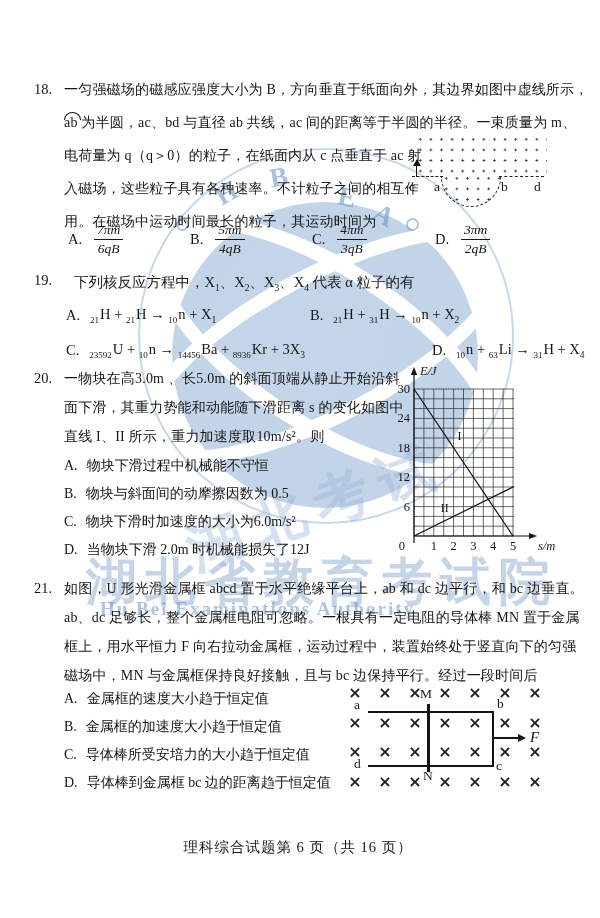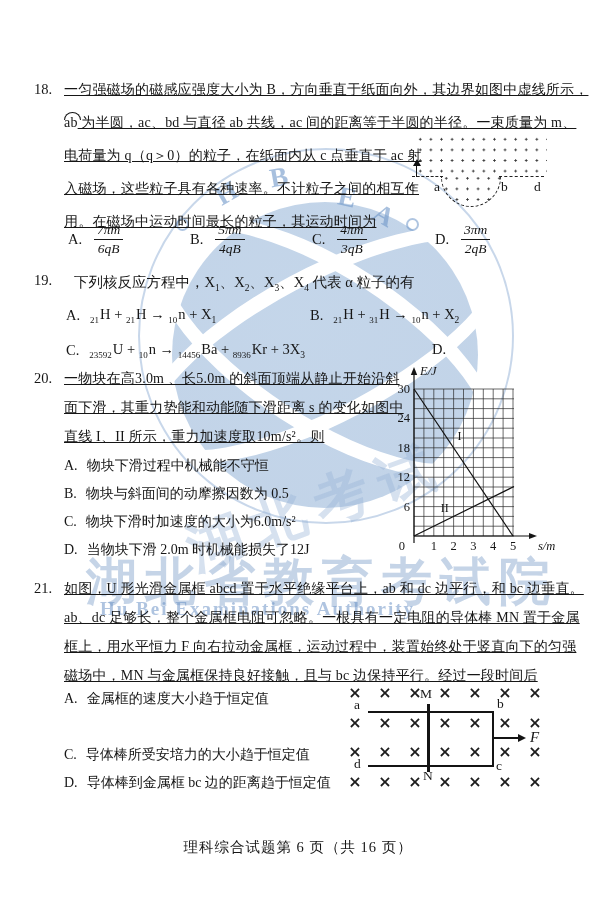--- a/index.html
+++ b/index.html
@@ -18,21 +18,21 @@
   .wm-ch{position:absolute;font-weight:bold;font-size:27px;color:rgba(110,150,200,.6);}
   .wm-dot{position:absolute;width:9px;height:9px;border:2.5px solid rgba(110,150,200,.55);border-radius:50%;}
   .wm-diag{position:absolute;font-size:56px;font-weight:bold;color:rgba(152,180,214,.40);transform:rotate(-20deg);}
   #wm-cn{position:absolute;left:86px;top:548px;font-size:51px;font-weight:bold;letter-spacing:8px;
     color:rgba(140,170,208,.50);white-space:nowrap;}
   #wm-en{position:absolute;left:100px;top:598px;font-size:19px;font-weight:bold;letter-spacing:2px;
     color:rgba(95,138,193,.50);white-space:nowrap;}
   
   #content{position:absolute;inset:0;z-index:1;}
   .qnum{position:absolute;font-size:14.5px;}
-  .tline{position:absolute;font-size:14px;white-space:nowrap;letter-spacing:.2px;text-decoration:underline;}
+  .tline{position:absolute;font-size:14px;white-space:nowrap;letter-spacing:.2px;}
   .opt{position:absolute;font-size:14px;white-space:nowrap;}
   .opt .olabel{margin-right:9px;}
   
   .fopt{position:absolute;display:flex;align-items:center;font-size:14.5px;}
   .fopt .olabel{margin-right:12px;}
   .frac{display:inline-block;text-align:center;font-style:italic;font-size:13.5px;line-height:1.25;}
   .frac .top{display:block;border-bottom:1.1px solid #161616;padding:0 3px 0px;}
   .frac .bot{display:block;padding-top:1px;}
   
   .eq{position:absolute;font-size:14.5px;white-space:nowrap;display:flex;align-items:center;}
@@ -141,20 +141,21 @@
   <div class="eq" style="left:310px;top:306px;">
     <span class="olabel">B.</span>
     <span class="eqbody"><span class="nst"><span>2</span><span>1</span></span><span>H</span><span> + </span><span class="nst"><span>3</span><span>1</span></span><span>H</span><span> → </span><span class="nst"><span>1</span><span>0</span></span><span>n</span><span> + X</span><sub>2</sub></span>
   </div>
   <div class="eq" style="left:66px;top:341px;">
     <span class="olabel">C.</span>
     <span class="eqbody"><span class="nst"><span>235</span><span>92</span></span><span>U</span><span> + </span><span class="nst"><span>1</span><span>0</span></span><span>n</span><span> → </span><span class="nst"><span>144</span><span>56</span></span><span>Ba</span><span> + </span><span class="nst"><span>89</span><span>36</span></span><span>Kr</span><span> + 3X</span><sub>3</sub></span>
   </div>
   <div class="eq" style="left:432px;top:341px;">
     <span class="olabel">D.</span>
+    <span class="eqbody"><span class="nst"><span>1</span><span>0</span></span><span>n</span><span> + </span><span class="nst"><span>6</span><span>3</span></span><span>Li</span><span> → </span><span class="nst"><span>3</span><span>1</span></span><span>H</span><span> + X</span><sub>4</sub></span>
   </div>
 
   <div class="qnum" style="left:34px;top:370px;">20.</div>
   <div class="tline" style="left:64px;top:370px;">一物块在高3.0m 、长5.0m 的斜面顶端从静止开始沿斜</div>
   <div class="tline" style="left:64px;top:399px;">面下滑，其重力势能和动能随下滑距离 s 的变化如图中</div>
   <div class="tline" style="left:64px;top:428px;">直线 I、II 所示，重力加速度取10m/s²。则</div>
   <div class="opt" style="left:64px;top:457px;">
     <span class="olabel">A.</span><span>物块下滑过程中机械能不守恒</span>
   </div>
   <div class="opt" style="left:64px;top:485px;">
@@ -219,20 +220,23 @@
     </svg>
 
   <div class="qnum" style="left:34px;top:580px;">21.</div>
   <div class="tline" style="left:64px;top:580px;">如图，U 形光滑金属框 abcd 置于水平绝缘平台上，ab 和 dc 边平行，和 bc 边垂直。</div>
   <div class="tline" style="left:64px;top:609px;">ab、dc 足够长，整个金属框电阻可忽略。一根具有一定电阻的导体棒 MN 置于金属</div>
   <div class="tline" style="left:64px;top:667px;">磁场中，MN 与金属框保持良好接触，且与 bc 边保持平行。经过一段时间后</div>
   <div class="tline" style="left:64px;top:638px;">框上，用水平恒力 F 向右拉动金属框，运动过程中，装置始终处于竖直向下的匀强</div>
   <div class="opt" style="left:64px;top:690px;">
     <span class="olabel">A.</span><span>金属框的速度大小趋于恒定值</span>
   </div>
+  <div class="opt" style="left:64px;top:718px;">
+    <span class="olabel">B.</span><span>金属框的加速度大小趋于恒定值</span>
+  </div>
   <div class="opt" style="left:64px;top:746px;">
     <span class="olabel">C.</span><span>导体棒所受安培力的大小趋于恒定值</span>
   </div>
   <div class="opt" style="left:64px;top:774px;">
     <span class="olabel">D.</span><span>导体棒到金属框 bc 边的距离趋于恒定值</span>
   </div>
 
   <div id="q21-fig" class="abs" style="left:348px;top:682px;width:210px;height:130px;">
     <div id="q21-xgrid" style="position:absolute;inset:0;">
         <span class="xsym" style="left: -1px; top: 2px;">×</span>

